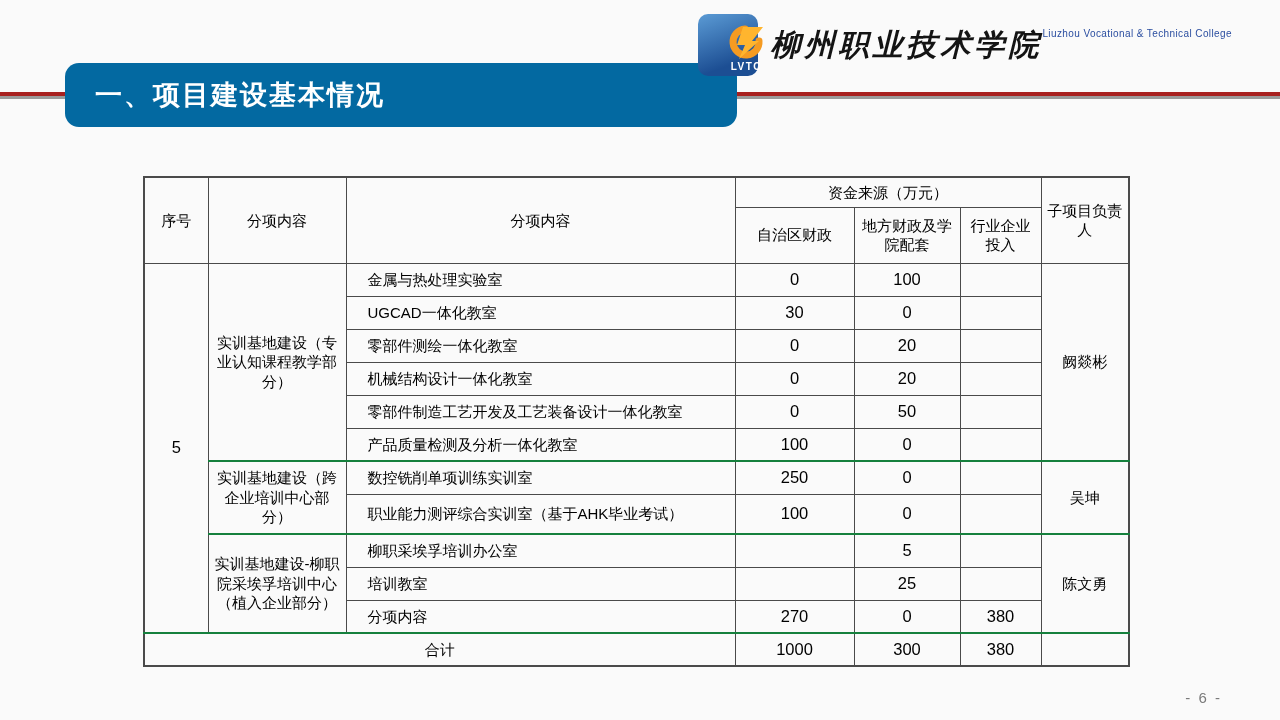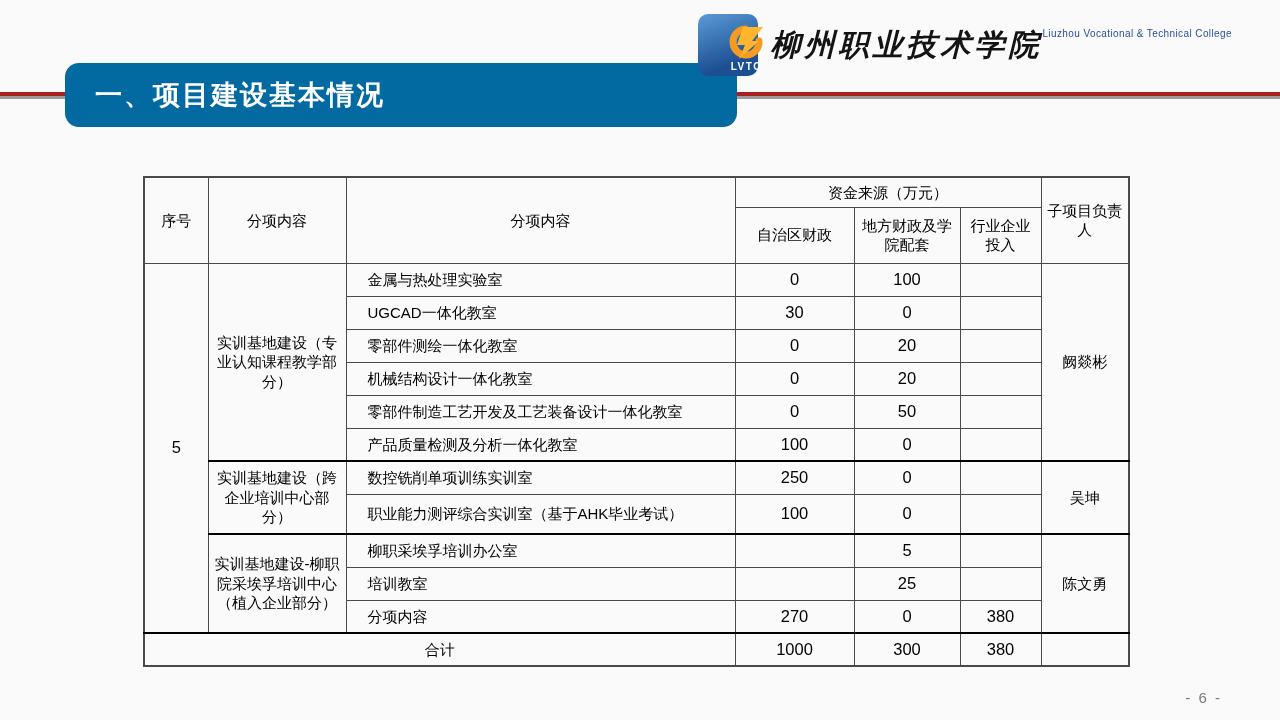--- a/index.html
+++ b/index.html
@@ -46,21 +46,21 @@
   th,td{
     border:1px solid #4a4a4a;text-align:center;vertical-align:middle;
     padding:2px 5px;font-weight:normal;line-height:1.3;
     overflow:hidden;word-break:break-all;
   }
   table{border:2px solid #4a4a4a;}
   tr{height:33px;}
   tr.hdr1{height:30px;}
   tr.hdr2{height:56px;}
   tr.tall{height:40px;}
-  tr.group-start td{border-top:2px solid #000000;margin-top:16px;}
+  tr.group-start td{border-top:2px solid #15803d;margin-top:16px;}
   td.left{text-align:left;padding-left:21px;}
   td.num{font-size:16.5px;}
   
   .page-number{
     position:absolute;right:58px;bottom:14px;
     color:#7a7a7a;font-size:15px;letter-spacing:2px;z-index:2;
   }
 </style>
 </head>
 <body>

